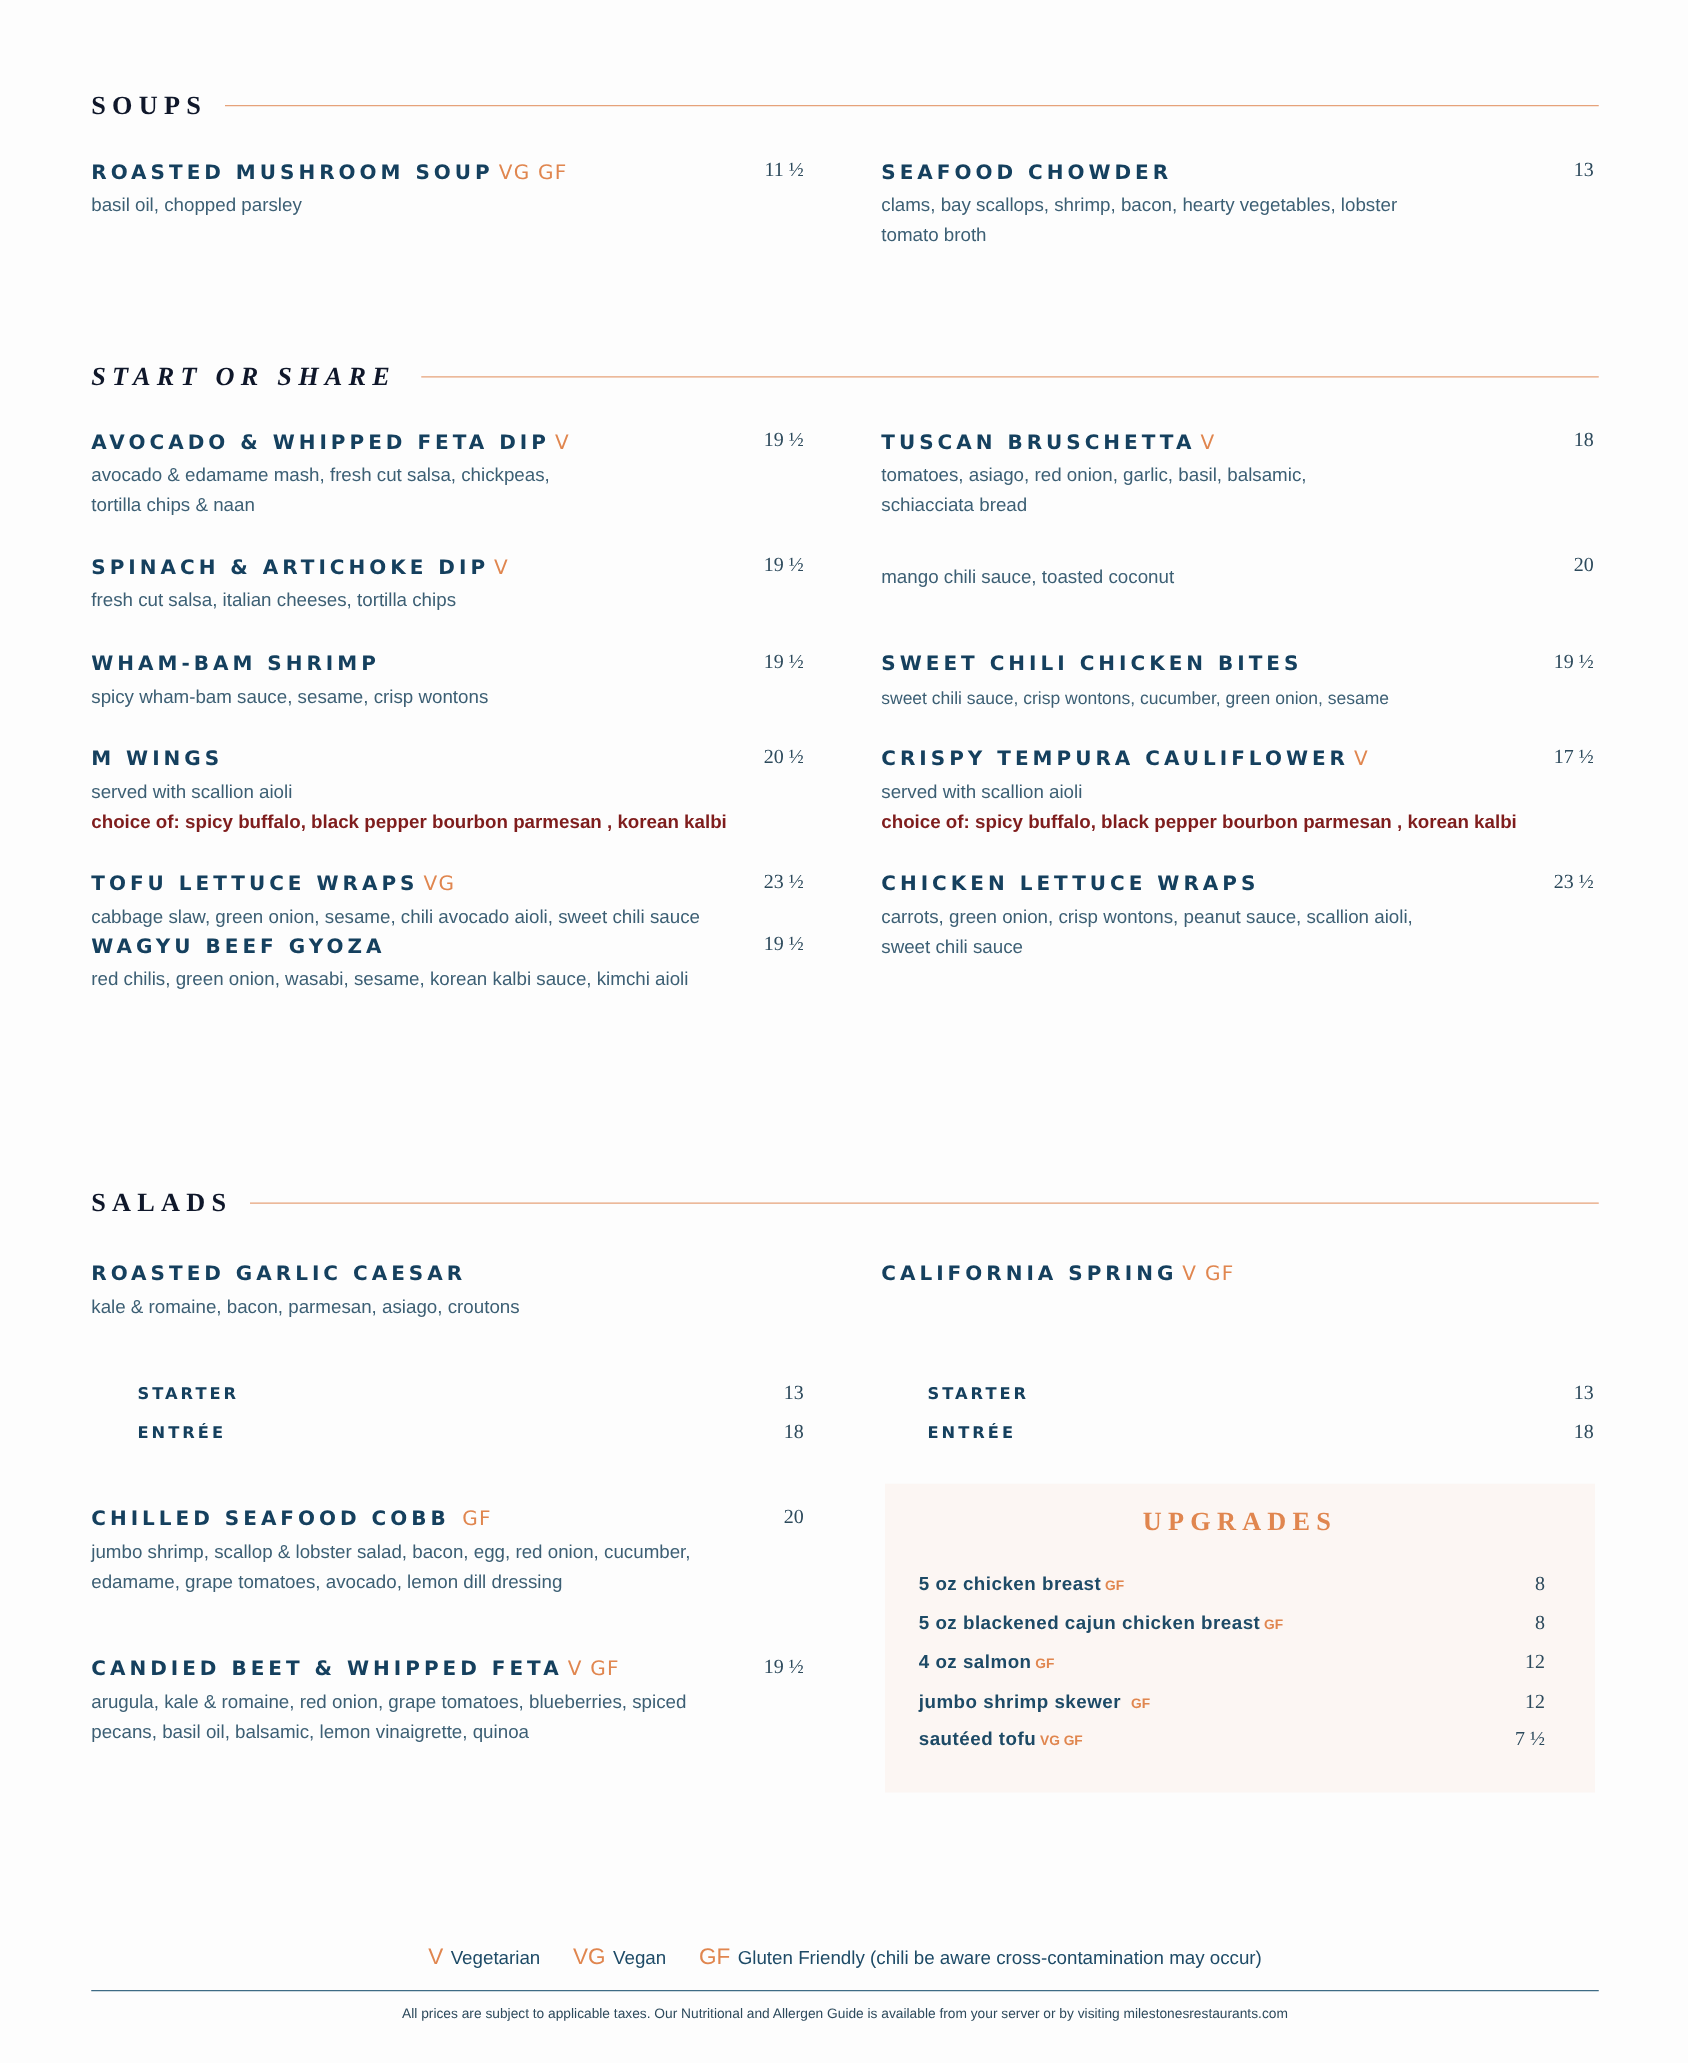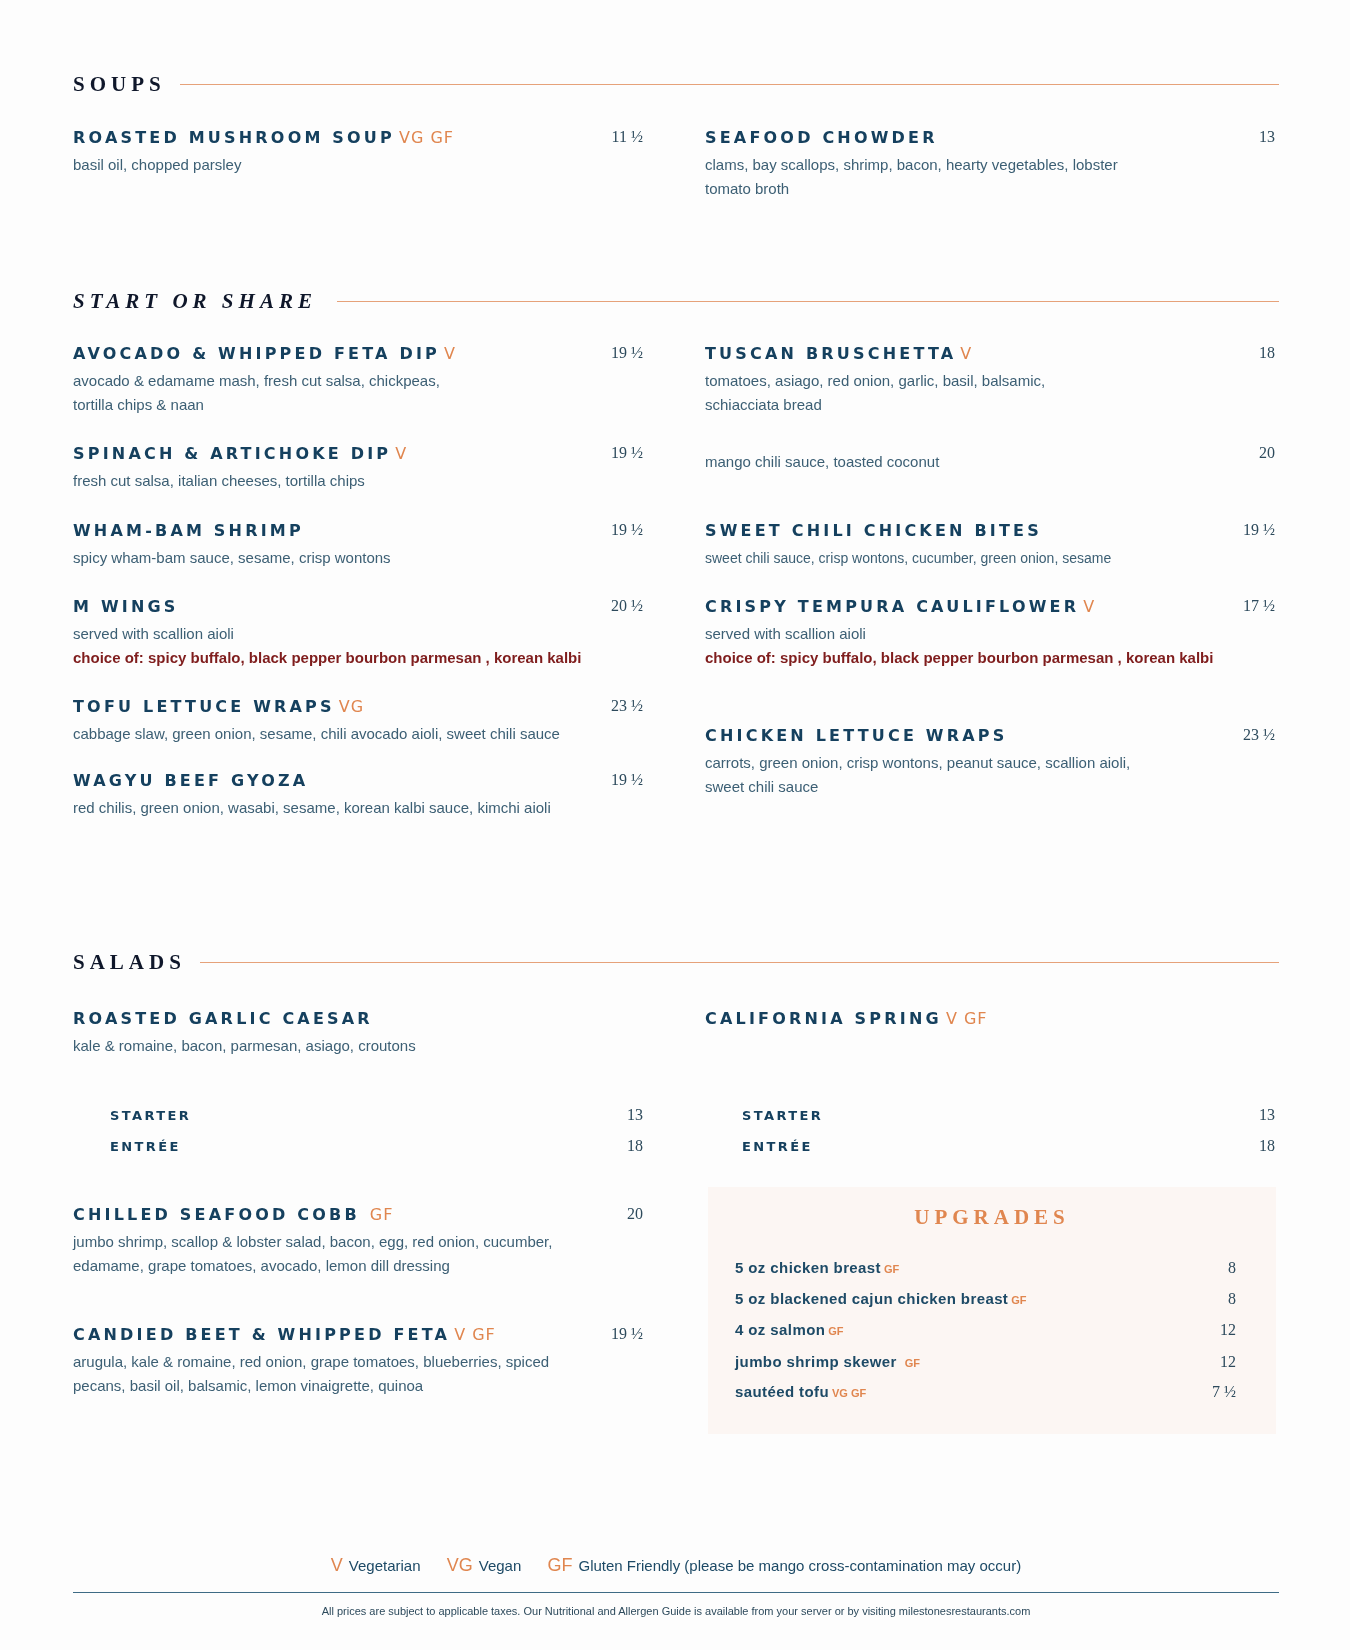--- a/index.html
+++ b/index.html
@@ -98,21 +98,21 @@
       <div class="item-name">M WINGS</div>
       <span class="price">20 ½</span>
       <div class="desc">served with scallion aioli</div>
       <div class="desc-bold">choice of: spicy buffalo, black pepper bourbon parmesan , korean kalbi</div>
     </div>
     <div class="item" style="top:353px;">
       <div class="item-name"><span>TOFU LETTUCE WRAPS</span><span class="tag">VG</span></div>
       <span class="price">23 ½</span>
       <div class="desc">cabbage slaw, green onion, sesame, chili avocado aioli, sweet chili sauce</div>
     </div>
-    <div class="item" style="top:427px;">
+    <div class="item" style="top:403px;">
       <div class="item-name">WAGYU BEEF GYOZA</div>
       <span class="price">19 ½</span>
       <div class="desc">red chilis, green onion, wasabi, sesame, korean kalbi sauce, kimchi aioli</div>
     </div>
   </div>
 
   <div class="col right" style="top:344px;">
     <div class="item" style="top:0;">
       <div class="item-name"><span>TUSCAN BRUSCHETTA</span><span class="tag">V</span></div>
       <span class="price">18</span>
@@ -126,21 +126,21 @@
       <div class="item-name">SWEET CHILI CHICKEN BITES</div>
       <span class="price">19 ½</span>
       <div class="desc" style="font-size:14px;">sweet chili sauce, crisp wontons, cucumber,  green onion, sesame</div>
     </div>
     <div class="item" style="top:253px;">
       <div class="item-name"><span>CRISPY TEMPURA CAULIFLOWER</span><span class="tag">V</span></div>
       <span class="price">17 ½</span>
       <div class="desc">served with scallion aioli</div>
       <div class="desc-bold">choice of: spicy buffalo, black pepper bourbon parmesan , korean kalbi</div>
     </div>
-    <div class="item" style="top:353px;margin-top:29px;">
+    <div class="item" style="top:353px;">
       <div class="item-name">CHICKEN LETTUCE WRAPS</div>
       <span class="price">23 ½</span>
       <div class="desc" style="width:450px;">carrots, green onion, crisp wontons,  peanut sauce, scallion aioli, sweet chili sauce</div>
     </div>
   </div>
 
   <div class="section-head" style="top:950px;">
     <span class="section-title">SALADS</span>
     <span class="section-rule"></span>
   </div>
@@ -204,18 +204,18 @@
     </div>
     <div class="up-row" style="top:196px;">
       <span class="up-label">sautéed tofu</span><span class="up-tag">VG GF</span>
       <span class="up-price">7 ½</span>
     </div>
   </div>
 
   <div class="legend">
     <span class="lg-entry"><span class="lg-key">V</span><span>Vegetarian</span></span>
     <span class="lg-entry"><span class="lg-key">VG</span><span>Vegan</span></span>
-    <span><span class="lg-key">GF</span><span>Gluten Friendly  (please be mango cross-contamination may occur)</span></span>
+    <span><span class="lg-key">GF</span><span>Gluten Friendly  (chili be aware cross-contamination may occur)</span></span>
   </div>
 
   <div class="footer-rule"></div>
   <div class="footer-note">All prices are subject to applicable taxes. Our Nutritional and Allergen Guide is available from your server or by visiting milestonesrestaurants.com</div>
 </div>
 
 </body></html>

